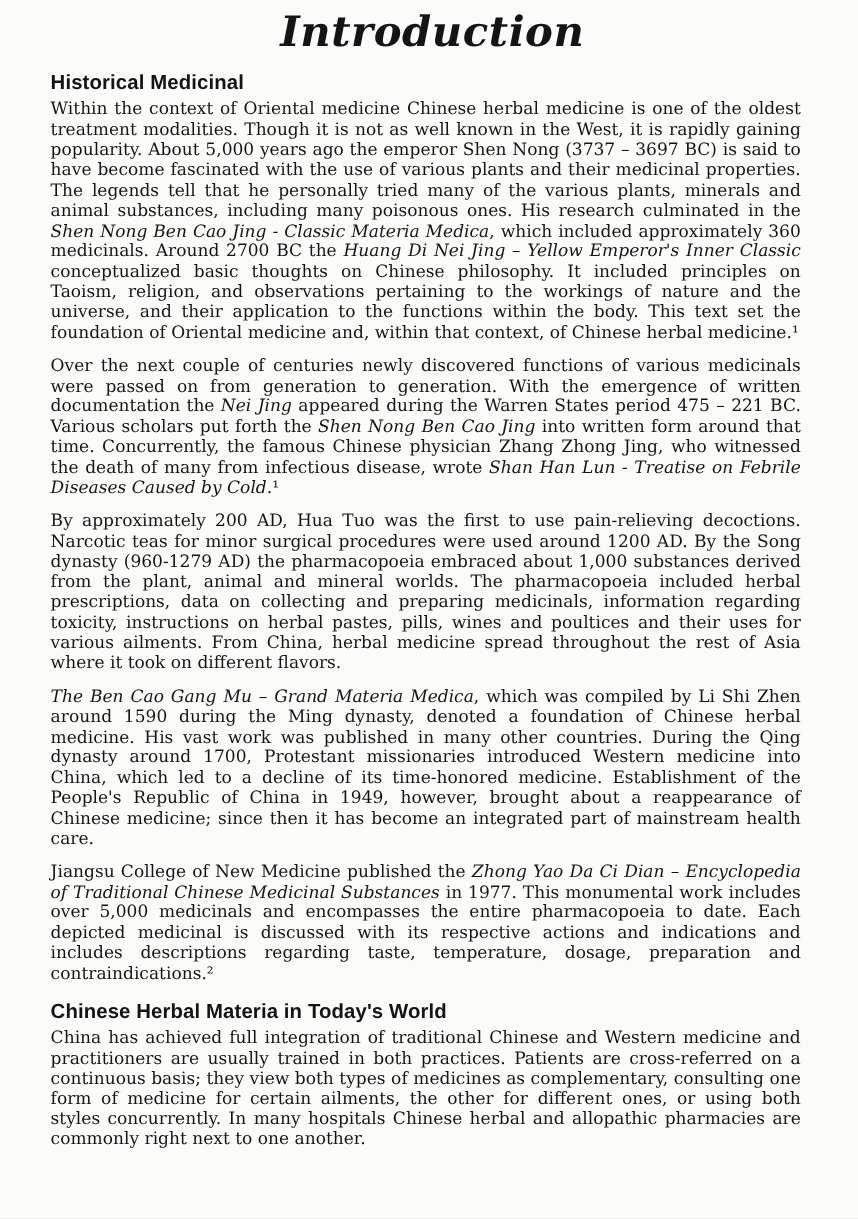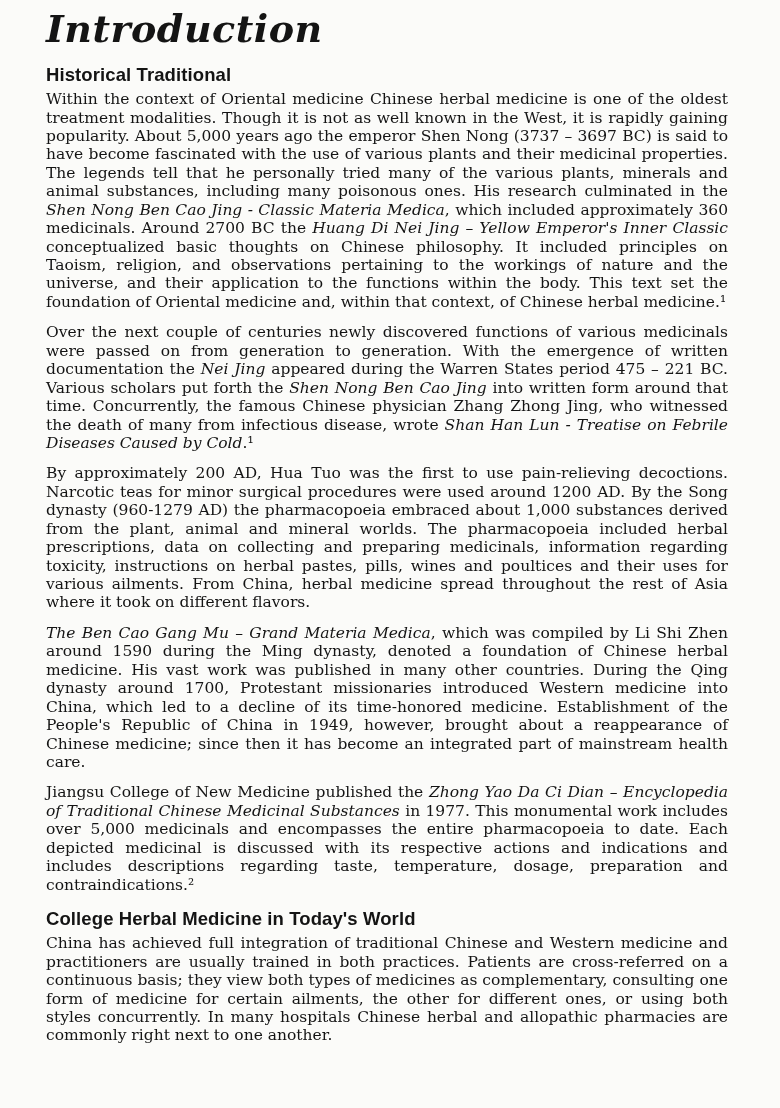--- a/index.html
+++ b/index.html
@@ -11,21 +11,21 @@
     width: 780px;
     min-height: 1108px;
     margin: 0 auto;
     background: #fbfbf9;
     color: #141414;
     box-sizing: border-box;
     padding: 8px 40px 18px 46px;
     font-family: "DejaVu Serif", "Liberation Serif", serif;
   }
   .page-title {
-    text-align: left;
+    text-align: center;
     font-size: 38px;
     line-height: 1.1;
     font-weight: bold;
     font-style: italic;
     margin: 0 0 14px 0;
     letter-spacing: 0.5px;
   }
   .section-heading {
     font-family: "Liberation Sans", "DejaVu Sans", sans-serif;
     font-weight: bold;
@@ -51,32 +51,32 @@
   }
 </style>
 </head>
 <body>
 
 <div class="page">
 
   <h1 class="page-title">Introduction</h1>
 
   <section>
-    <h2 class="section-heading">Historical Traditional</h2>
+    <h2 class="section-heading">Historical Medicinal</h2>
 
     <p class="body-para"><span>Within the context of Oriental medicine Chinese herbal medicine is one of the oldest treatment modalities. Though it is not as well known in the West, it is rapidly gaining popularity. About 5,000 years ago the emperor Shen Nong (3737 – 3697 BC) is said to have become fascinated with the use of various plants and their medicinal properties. The legends tell that he personally tried many of the various plants, minerals and animal substances, including many poisonous ones. His research culminated in the </span><span class="italic">Shen Nong Ben Cao Jing - Classic Materia Medica</span><span>, which included approximately 360 medicinals. Around 2700 BC the </span><span class="italic">Huang Di Nei Jing – Yellow Emperor's Inner Classic</span><span> conceptualized basic thoughts on Chinese philosophy. It included principles on Taoism, religion, and observations pertaining to the workings of nature and the universe, and their application to the functions within the body. This text set the foundation of Oriental medicine and, within that context, of Chinese herbal medicine.¹</span></p>
 
     <p class="body-para"><span>Over the next couple of centuries newly discovered functions of various medicinals were passed on from generation to generation. With the emergence of written documentation the </span><span class="italic">Nei Jing</span><span> appeared during the Warren States period 475 – 221 BC. Various scholars put forth the </span><span class="italic">Shen Nong Ben Cao Jing</span><span> into written form around that time. Concurrently, the famous Chinese physician Zhang Zhong Jing, who witnessed the death of many from infectious disease, wrote </span><span class="italic">Shan Han Lun - Treatise on Febrile Diseases Caused by Cold</span><span>.¹</span></p>
 
     <p class="body-para"><span>By approximately 200 AD, Hua Tuo was the first to use pain-relieving decoctions. Narcotic teas for minor surgical procedures were used around 1200 AD. By the Song dynasty (960-1279 AD) the pharmacopoeia embraced about 1,000 substances derived from the plant, animal and mineral worlds. The pharmacopoeia included herbal prescriptions, data on collecting and preparing medicinals, information regarding toxicity, instructions on herbal pastes, pills, wines and poultices and their uses for various ailments. From China, herbal medicine spread throughout the rest of Asia where it took on different flavors.</span></p>
 
     <p class="body-para"><span class="italic">The Ben Cao Gang Mu – Grand Materia Medica</span><span>, which was compiled by Li Shi Zhen around 1590 during the Ming dynasty, denoted a foundation of Chinese herbal medicine. His vast work was published in many other countries. During the Qing dynasty around 1700, Protestant missionaries introduced Western medicine into China, which led to a decline of its time-honored medicine. Establishment of the People's Republic of China in 1949, however, brought about a reappearance of Chinese medicine; since then it has become an integrated part of mainstream health care.</span></p>
 
     <p class="body-para"><span>Jiangsu College of New Medicine published the </span><span class="italic">Zhong Yao Da Ci Dian – Encyclopedia of Traditional Chinese Medicinal Substances</span><span> in 1977. This monumental work includes over 5,000 medicinals and encompasses the entire pharmacopoeia to date. Each depicted medicinal is discussed with its respective actions and indications and includes descriptions regarding taste, temperature, dosage, preparation and contraindications.²</span></p>
   </section>
 
   <section>
-    <h2 class="section-heading">College Herbal Medicine in Today's World</h2>
+    <h2 class="section-heading">Chinese Herbal Materia in Today's World</h2>
 
     <p class="body-para"><span>China has achieved full integration of traditional Chinese and Western medicine and practitioners are usually trained in both practices. Patients are cross-referred on a continuous basis; they view both types of medicines as complementary, consulting one form of medicine for certain ailments, the other for different ones, or using both styles concurrently. In many hospitals Chinese herbal and allopathic pharmacies are commonly right next to one another.</span></p>
   </section>
 
 </div>
 
 </body></html>

